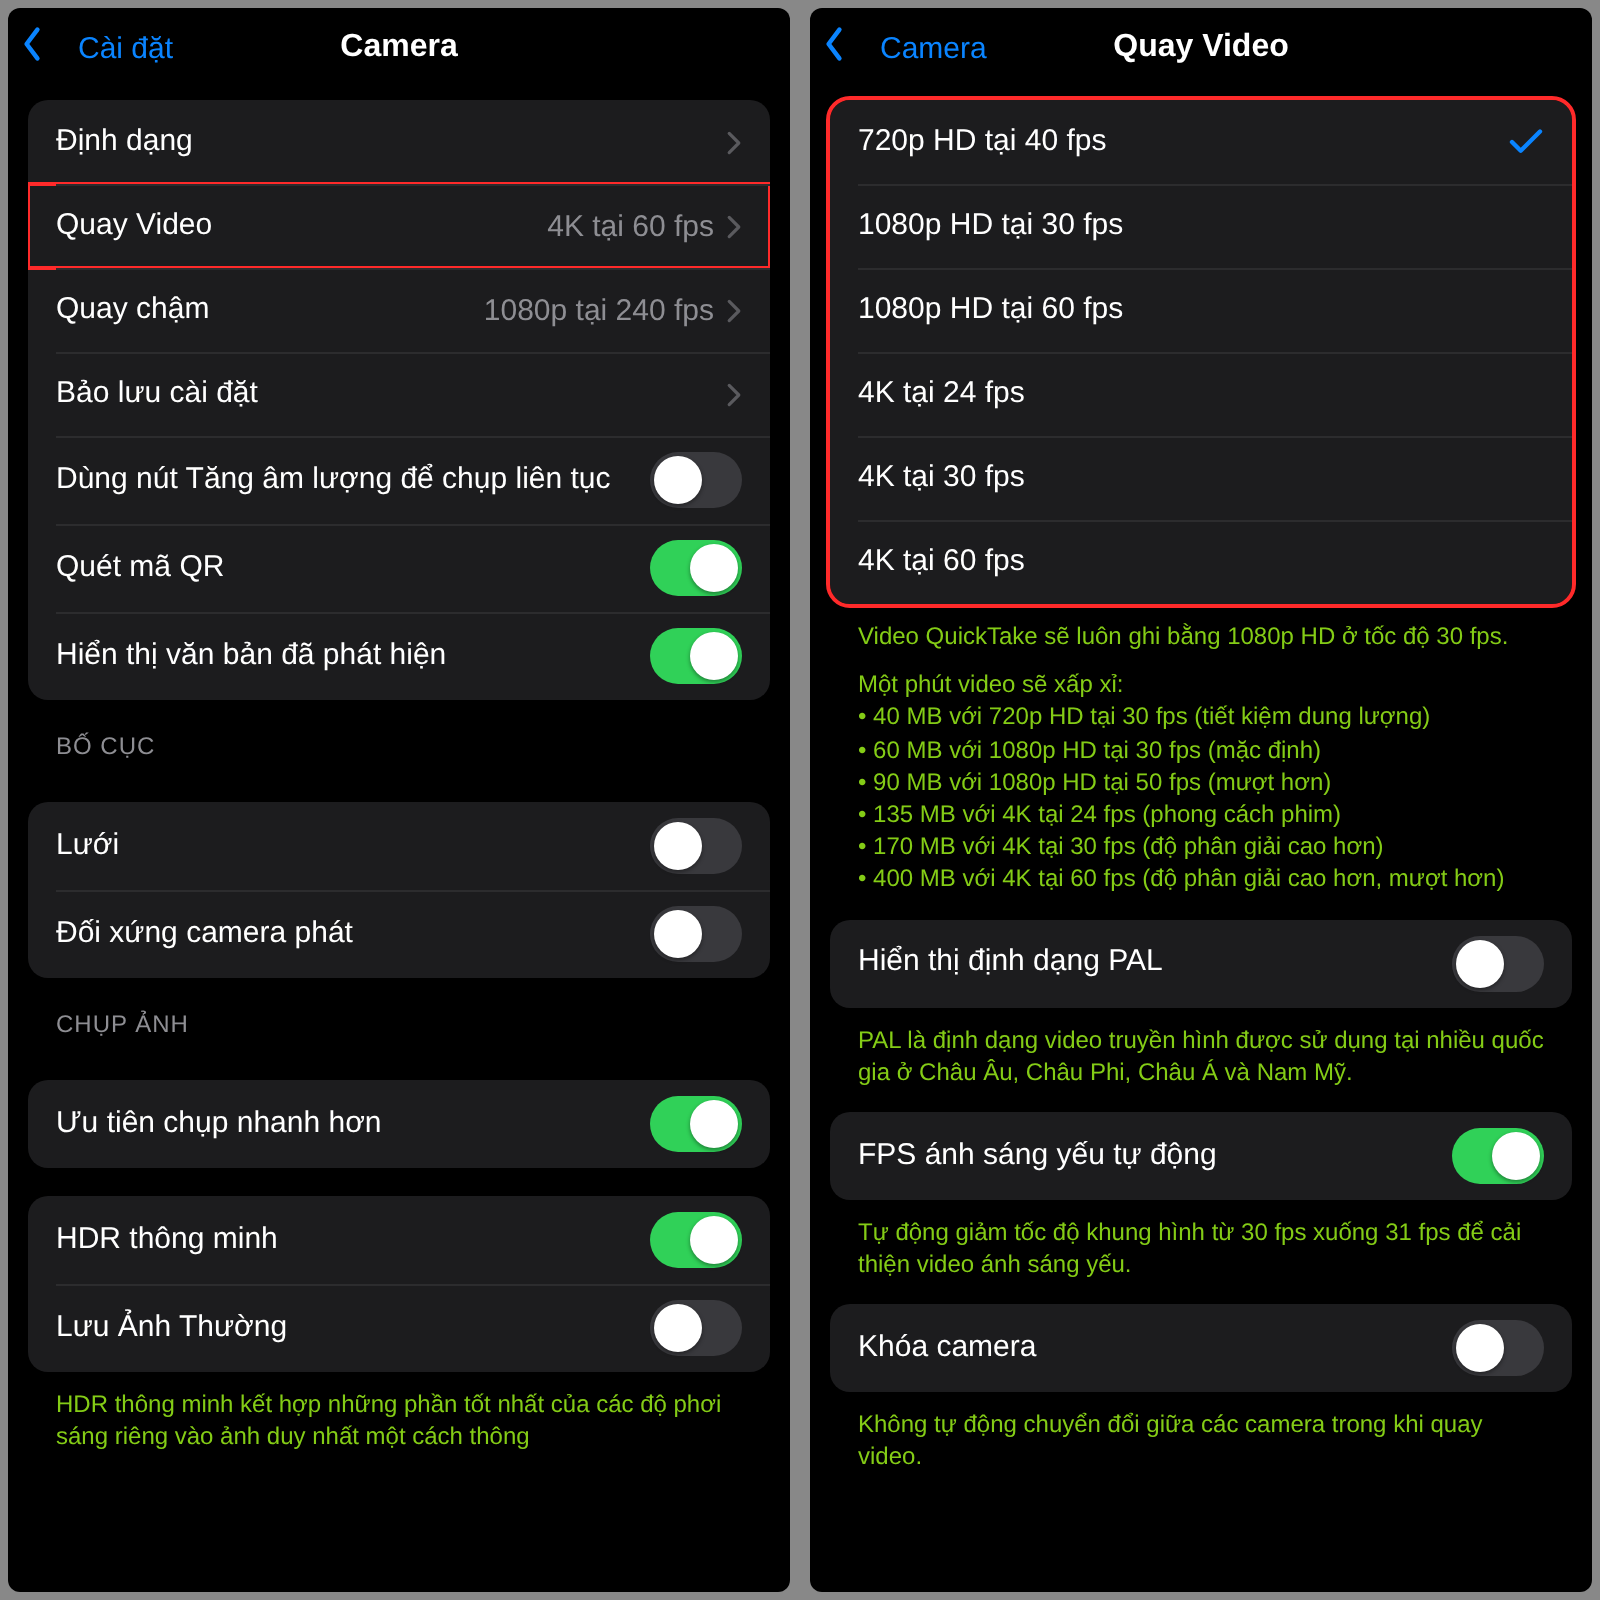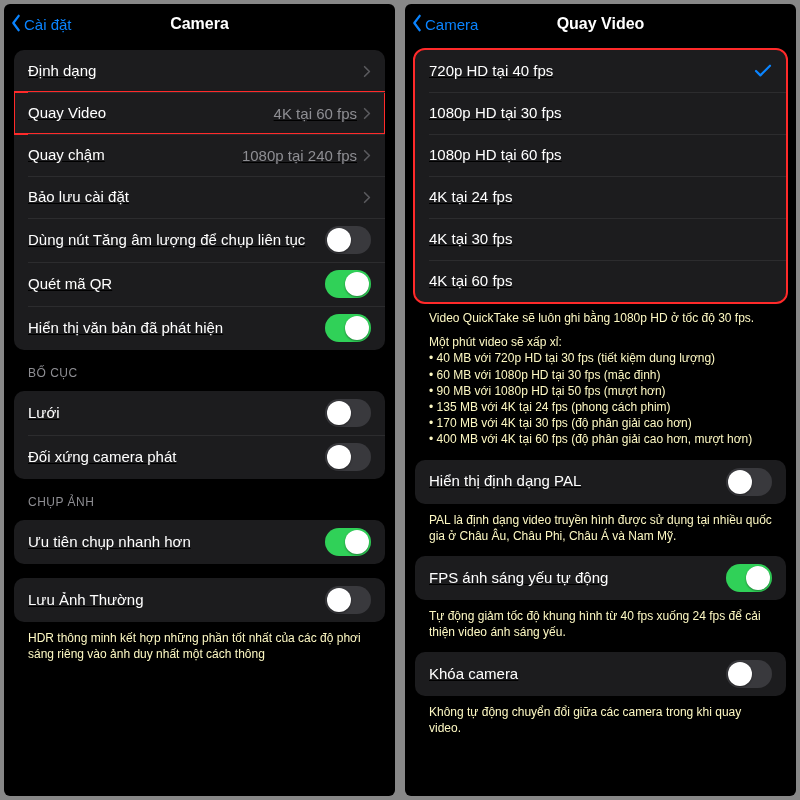--- a/index.html
+++ b/index.html
@@ -27,21 +27,21 @@
     display: flex;
     align-items: center;
     position: relative;
     padding: 0 6px;
   }
   .nav-back {
     color: #0a84ff;
     display: flex;
     align-items: center;
     font-size: 15px;
-    gap: 2px;
+    gap: 17px;
   }
   .nav-back svg { width: 12px; height: 18px; }
   .nav-title {
     position: absolute;
     left: 0; right: 0;
     text-align: center;
     color: #fff;
     font-size: 16px;
     font-weight: 600;
     pointer-events: none;
@@ -49,21 +49,20 @@
   .scroll {
     flex: 1;
     overflow: hidden;
     padding: 6px 10px 0 10px;
   }
   .group {
     background: #1c1c1e;
     border-radius: 10px;
     overflow: hidden;
     margin-bottom: 14px;
-    text-decoration: underline;
   }
   .row {
     display: flex;
     align-items: center;
     min-height: 42px;
     padding: 8px 14px;
     position: relative;
     color: #fff;
     font-size: 15px;
   }
@@ -93,25 +92,25 @@
     top: 2px;
     background: #fff;
     box-shadow: 0 1px 2px rgba(0,0,0,.4);
   }
   .switch.on .knob { right: 2px; }
   .switch.off .knob { left: 2px; }
   .section-header {
     color: #8e8e93;
     font-size: 12px;
     letter-spacing: .5px;
-    padding: 2px 14px 11px 14px;
+    padding: 2px 14px 21px 14px;
     text-transform: uppercase;
   }
   .footer-text {
-    color: #fef9c3;
+    color: #84cc16;
     font-size: 12px;
     line-height: 1.35;
     padding: 4px 14px 12px 14px;
     margin-top:-10px;
   }
   .footer-text ul { list-style: none; padding: 0; margin-top: 0;}
   .footer-text li::before { content: "• "; }
   .row.highlight { outline: 2px solid #ff2a2a; outline-offset: -1px; }
   .group.highlight { outline: 2px solid #ff2a2a; outline-offset: 0; }
 </style>
@@ -208,20 +207,26 @@
     <div class="group" id="left-g3">
         <div class="row">
           <span class="row-label">Ưu tiên chụp nhanh hơn</span>
           <span class="switch on">
             <span class="knob"></span>
           </span>
         </div>
       </div>
 
     <div class="group" id="left-g4">
+        <div class="row">
+          <span class="row-label">HDR thông minh</span>
+          <span class="switch on">
+            <span class="knob"></span>
+          </span>
+        </div>
         <div class="row">
           <span class="row-label">Lưu Ảnh Thường</span>
           <span class="switch off">
             <span class="knob"></span>
           </span>
         </div>
       </div>
     <div class="footer-text">HDR thông minh kết hợp những phần tốt nhất của các độ phơi sáng riêng vào ảnh duy nhất một cách thông</div>
 
   </div>
@@ -293,21 +298,21 @@
     <div class="footer-text">PAL là định dạng video truyền hình được sử dụng tại nhiều quốc gia ở Châu Âu, Châu Phi, Châu Á và Nam Mỹ.</div>
 
     <div class="group">
       <div class="row">
         <span class="row-label">FPS ánh sáng yếu tự động</span>
         <span class="switch on">
             <span class="knob"></span>
           </span>
       </div>
     </div>
-    <div class="footer-text">Tự động giảm tốc độ khung hình từ 40 fps xuống 24 fps để cải thiện video ánh sáng yếu.</div>
+    <div class="footer-text">Tự động giảm tốc độ khung hình từ 30 fps xuống 31 fps để cải thiện video ánh sáng yếu.</div>
 
     <div class="group">
       <div class="row">
         <span class="row-label">Khóa camera</span>
         <span class="switch off">
             <span class="knob"></span>
           </span>
       </div>
     </div>
     <div class="footer-text">Không tự động chuyển đổi giữa các camera trong khi quay video.</div>

